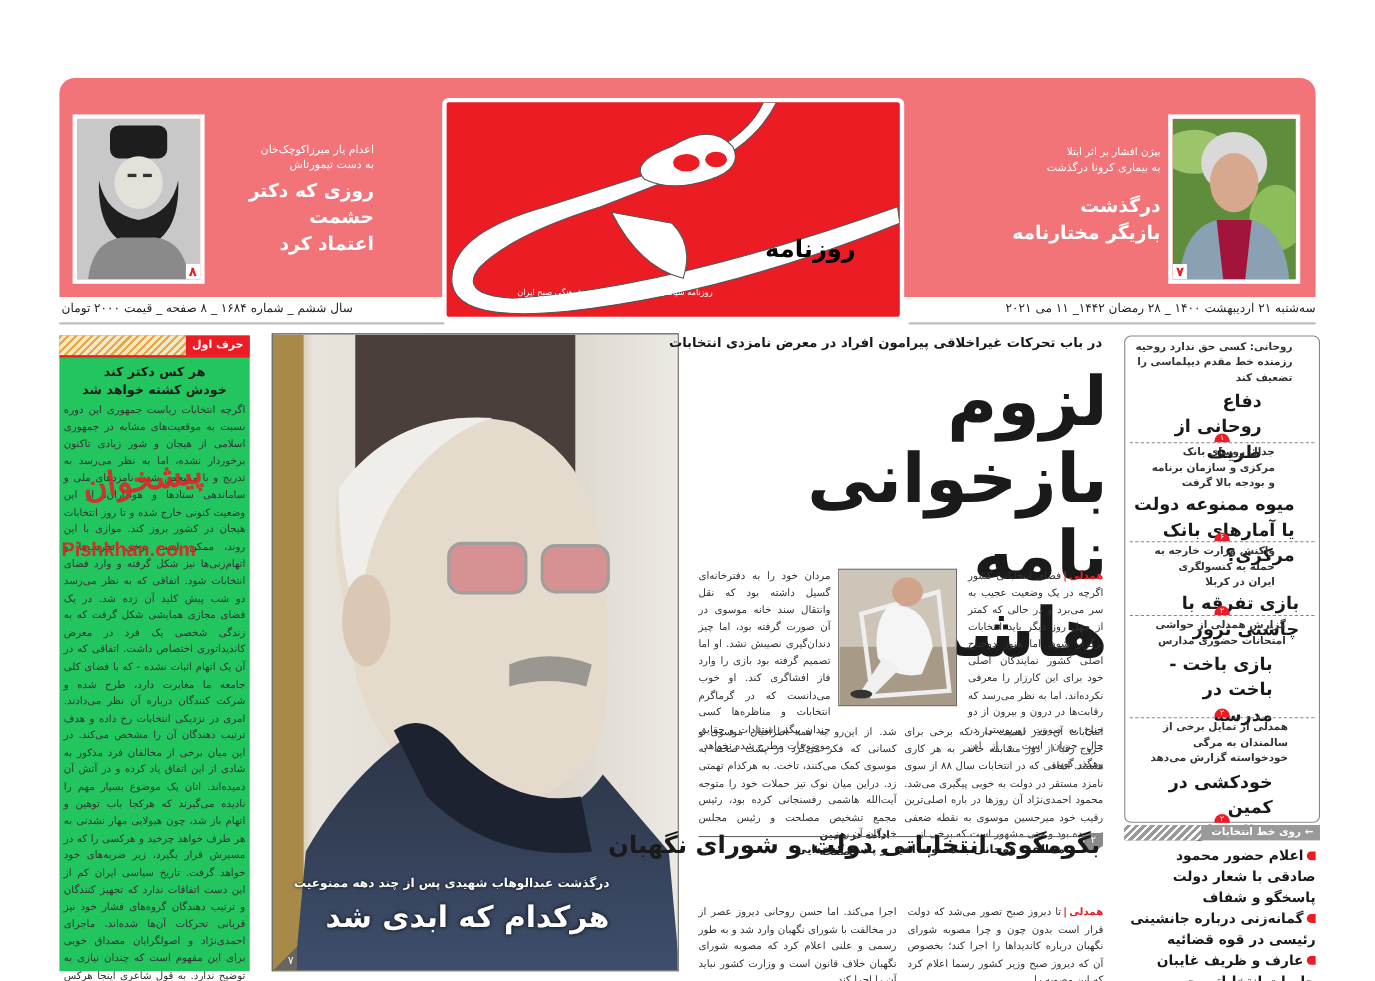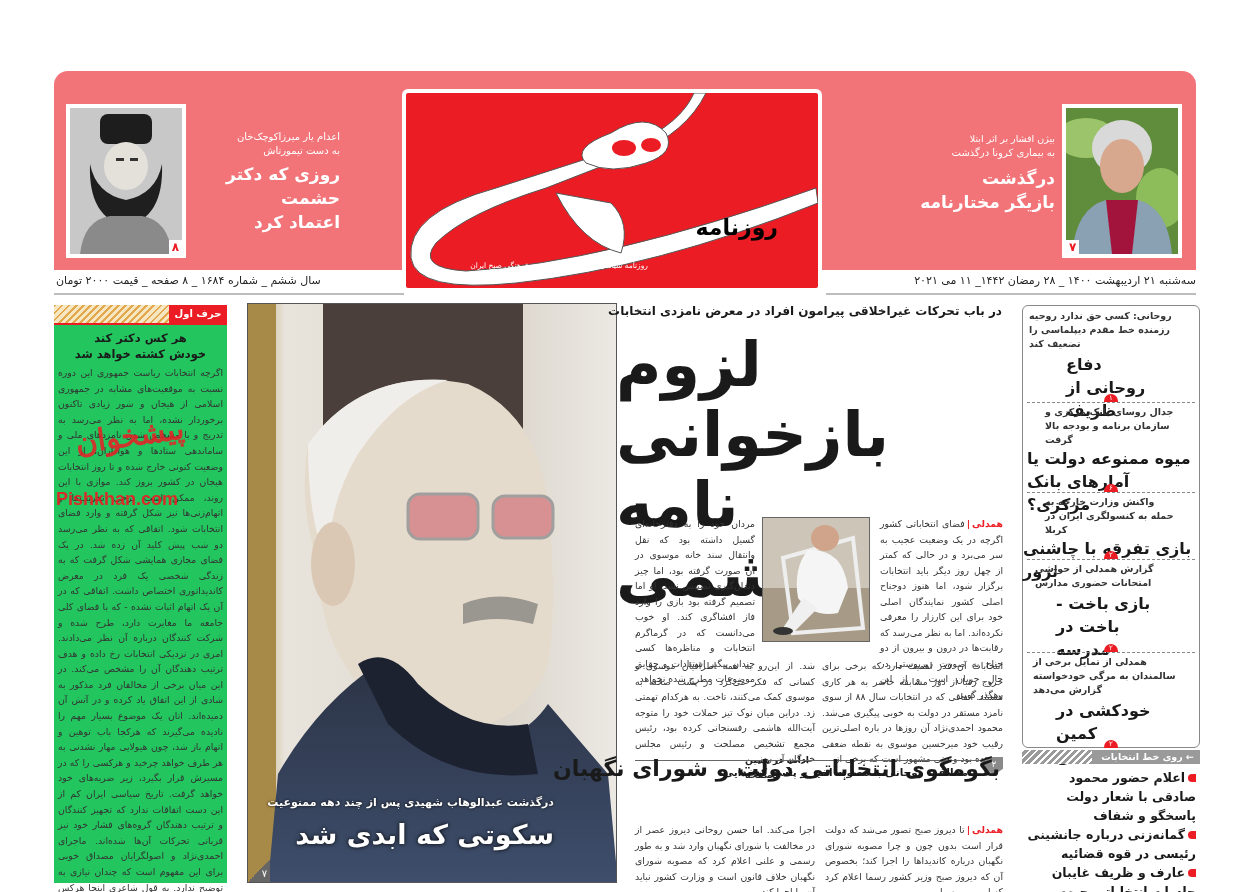--- a/index.html
+++ b/index.html
@@ -38,21 +38,21 @@
 #bigphoto .n7{position:absolute;left:0;bottom:0;width:22px;height:22px;background:linear-gradient(135deg,transparent 50%,#666 50%);color:#fff;font-size:10px;text-align:right;padding:8px 3px 0 0}
 
 .kicker{font-size:12px;font-weight:bold;white-space:nowrap}
 .mega{font-size:62px;font-weight:900;line-height:70px;font-family:"DejaVu Sans",sans-serif;letter-spacing:-1px}
 .col{font-size:9.3px;line-height:15.5px;text-align:justify;direction:rtl;color:#333}
 .src{color:#ec1c24;font-weight:bold}
 .src::after{content:"|";color:#ec1c24;margin:0 2px}
 .more{font-weight:bold;color:#222}
 
 #rcol{left:1022px;top:305px;width:178px;height:443px;border:1px solid #888;border-radius:6px}
-.ritem{position:absolute;left:0;right:0;text-align:left}
+.ritem{position:absolute;left:0;right:18px;text-align:right}
 .rsub{font-size:9.5px;line-height:14px;font-weight:bold;color:#333}
 .rmain{font-size:16px;line-height:23px;font-weight:bold}
 .rsep{position:absolute;left:4px;right:4px;border-top:1px dashed #888}
 .rbadge{position:absolute;left:50%;margin-left:-7px;width:14px;height:8px;background:#ec1c24;border-radius:7px 7px 0 0;color:#fff;font-size:7px;text-align:center;line-height:9px}
 #elbox{left:1022px;top:750px;width:178px;height:135px}
 #elbox .eh{height:14px;background:#9a9a9a;color:#fff;font-size:9.5px;font-weight:bold;direction:rtl;padding-right:6px;line-height:14px;position:relative}
 #elbox .eh .st{position:absolute;left:0;top:0;width:70px;height:14px;background:repeating-linear-gradient(135deg,#fff 0 2px,#9a9a9a 2px 5px)}
 #elbox ul{list-style:none;direction:rtl;padding:4px 4px 0 2px}
 #elbox li{font-size:12.5px;font-weight:bold;line-height:19px}
 #elbox li .dot{display:inline-block;width:8px;height:8px;background:#ec1c24;border-radius:50% 0 0 50%;margin-left:3px}
@@ -90,21 +90,21 @@
     <ellipse cx="245" cy="52" rx="10" ry="7" fill="#ec1c24"></ellipse>
     <path d="M150 100 Q175 150 215 160 Q225 130 205 110Z" fill="#fff" stroke="#555" stroke-width="1"></path>
   </svg>
   <span class="rz">روزنامه</span>
   <span class="tag">روزنامه سیاسی، اقتصادی، اجتماعی و فرهنگی صبح ایران</span>
 </div>
 
 <div class="abs rtl" style="left:905px;top:132px;width:150px">
   <div class="tz-sub" style="font-size:9.5px">بیژن افشار بر اثر ابتلا</div>
   <div class="tz-sub" style="font-size:10px">به بیماری کرونا درگذشت</div>
-  <div class="tz-main" style="margin-top:6px">درگذشت</div>
+  <div class="tz-main" style="margin-top:16px">درگذشت</div>
   <div class="tz-main">بازیگر مختارنامه</div>
 </div>
 <div class="abs hphoto" style="left:1062px;top:104px;width:120px;height:154px">
   <svg width="112" height="146" viewBox="0 0 112 146">
     <rect width="112" height="146" fill="#5f8d3c"></rect>
     <ellipse cx="20" cy="30" rx="30" ry="20" fill="#9cc46a"></ellipse>
       <ellipse cx="95" cy="90" rx="25" ry="30" fill="#8cbd5a"></ellipse>
     <ellipse cx="56" cy="40" rx="30" ry="28" fill="#d9d9d9"></ellipse>
     <ellipse cx="56" cy="58" rx="22" ry="27" fill="#d7a78e"></ellipse>
     <path d="M6 146 Q10 100 40 92 L72 92 Q102 100 106 146Z" fill="#8aa0b3"></path>
@@ -151,26 +151,26 @@
     <path d="M60 140 Q120 60 220 80 Q290 110 300 200 Q310 300 300 360 Q280 420 200 430 Q140 420 110 380 Q70 330 70 260 Q50 200 60 140Z" fill="#e5dbcc"></path>
     <path d="M60 140 Q110 70 200 76 Q150 90 110 150 Q80 200 80 260 Q60 220 60 140Z" fill="#f0eeea"></path>
     <ellipse cx="85" cy="260" rx="22" ry="42" fill="#dac8b4"></ellipse>
     <rect x="160" y="190" width="70" height="45" rx="12" fill="#d78a8c" stroke="#999" stroke-width="3" opacity=".9"></rect>
     <rect x="245" y="192" width="60" height="42" rx="12" fill="#d78a8c" stroke="#999" stroke-width="3" opacity=".9"></rect>
     <path d="M215 300 Q250 285 290 300 L285 320 Q250 310 215 320Z" fill="#9a9690"></path>
     <path d="M20 580 L30 470 Q70 400 130 360 Q170 430 240 440 Q280 430 300 400 L360 470 L370 580Z" fill="url(#coat)"></path>
     <path d="M110 360 Q140 340 170 380 Q220 430 280 420 L290 470 Q200 480 140 420Z" fill="#1c2230"></path>
   </svg>
   <div class="cap1">درگذشت عبدالوهاب شهیدی پس از چند دهه ممنوعیت</div>
-  <div class="cap2">سکوتی که ابدی شد</div>
+  <div class="cap2">هرکدام که ابدی شد</div>
   <div class="n7">۷</div>
 </div>
 
 <div class="abs kicker rtl" style="right:248px;top:304px">در باب تحرکات غیراخلاقی پیرامون افراد در معرض نامزدی انتخابات</div>
-<div class="abs mega rtl" style="right:264px;top:330px;width:370px;text-align:left">
+<div class="abs mega rtl" style="right:243px;top:330px;width:370px;text-align:right">
   <div>لزوم بازخوانی</div>
   <div>نامه هاشمی</div>
 </div>
 
 <div class="abs col" style="left:880px;top:516px;width:123px">
   <span class="src">همدلی</span><span>فضای انتخاباتی کشور اگرچه در یک وضعیت عجیب به سر می‌برد و در حالی که کمتر از چهل روز دیگر باید انتخابات برگزار شود، اما هنوز دوجناح اصلی کشور نمایندگان اصلی خود برای این کارزار را معرفی نکرده‌اند. اما به نظر می‌رسد که رقابت‌ها در درون و بیرون از دو جناح به صورت زیرپوستی در حال جریان است و از این رهگذر گویی</span>
 </div>
 <div class="abs" style="left:762px;top:517px;width:108px;height:125px;border:1px solid #666;overflow:hidden">
   <svg width="108" height="125" viewBox="0 0 108 125">
     <rect width="108" height="125" fill="#cdc6b8"></rect>

